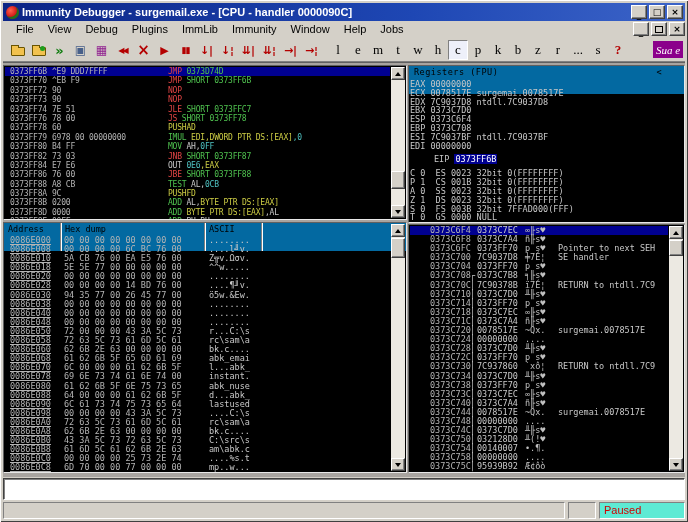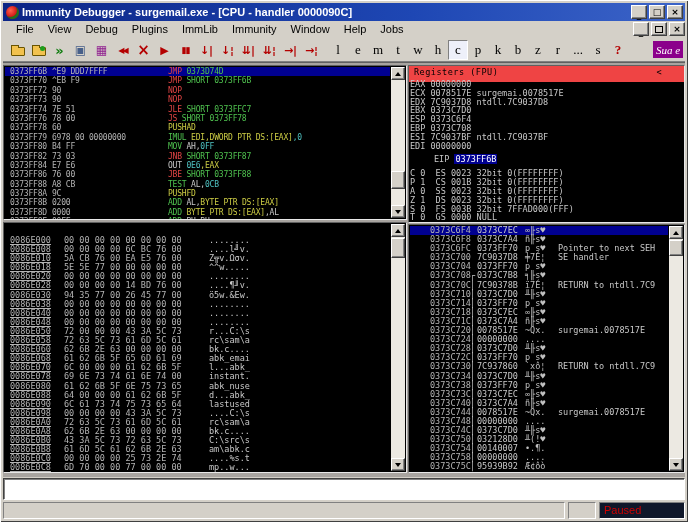--- a/index.html
+++ b/index.html
@@ -65,21 +65,21 @@
   .mono{font-family:"DejaVu Sans Mono",monospace;white-space:pre;}
   
   .drows{position:absolute;left:1px;top:1px;right:16px;bottom:0;overflow:hidden;}
   .drow{position:relative;height:9.4px;line-height:9.4px;font-size:8px;letter-spacing:-0.2px;}
   .drow.sel{background:#000090;}
   .da{position:absolute;left:5px;color:#b4b4b4;}
   .db{position:absolute;left:47px;color:#b4b4b4;}
   .di{position:absolute;left:163px;}
   .tk-r{color:#e04444;} .tk-g{color:#4fc24f;} .tk-y{color:#cccc44;} .tk-c{color:#4fc2c2;} .tk-w{color:#c8c8c8;}
   
-  .phead{position:absolute;left:0;top:0;right:0;height:16px;background:#ef4444;color:#000;
+  .phead{position:absolute;left:0;top:0;right:0;height:28px;background:#0369a1;color:#000;
          font-size:8.5px;line-height:12px;display:flex;}
   .phead-cell{padding-left:4px;border-right:1px solid #808080;box-shadow:1px 0 0 #fff;height:100%;}
   .regs-head{padding-left:5px;letter-spacing:0.5px;}
   .regs-collapse{position:absolute;right:22px;top:0;}
   
   .rbody{position:absolute;left:1px;top:14px;right:1px;bottom:0;overflow:hidden;}
   .rline{display:block;height:8.8px;line-height:8.8px;font-size:8.5px;color:#c8c8c8;}
   .eipline{margin-top:4px;height:10px;line-height:10px;padding-left:24px;}
   .eipchip{background:#000090;color:#fff;padding:0 1px;}
   .flagblock{margin-top:5px;}
@@ -109,21 +109,21 @@
   .sb-thumb{position:absolute;left:0;width:14px;background:#d4d0c8;border:1px solid;
             border-color:#fff #404040 #404040 #fff;box-shadow:inset -1px -1px 0 #808080;}
   
   .cmdline{position:absolute;left:3px;right:3px;top:478px;height:22px;background:#fff;
            border:1px solid;border-color:#404040 #fff #fff #404040;box-shadow:inset 1px 1px 0 #808080;
            font-family:"DejaVu Sans Mono",monospace;font-size:10px;padding:2px 4px;outline:none;}
   .statusbar{position:absolute;left:3px;right:3px;top:502px;height:17px;display:flex;align-items:stretch;gap:3px;}
   .seg{border:1px solid;border-color:#808080 #fff #fff #808080;background:#d4d0c8;}
   .seg-main{flex:1;}
   .seg-small{width:28px;}
-  .seg-paused{width:86px;background:#0f172a;color:#d00000;font-size:11px;line-height:15px;padding-left:4px;}
+  .seg-paused{width:86px;background:#5eead4;color:#d00000;font-size:11px;line-height:15px;padding-left:4px;}
 </style>
 </head>
 <body>
 
 <div class="win">
 
   <div class="titlebar">
     <span class="appicon"></span>
     <span class="title-text">Immunity Debugger - surgemail.exe - [CPU - handler 0000090C]</span>
     <span class="winbtns" id="win-controls">
@@ -220,20 +220,25 @@
 
     <div class="pane pane-regs">
       <div class="phead mono regs-head">
         <span>Registers (FPU)</span>
         <span class="regs-collapse">&lt;</span>
       </div>
       <div class="rbody mono" id="regs-body"><span class="rline">EAX 00000000</span><span class="rline">ECX 0078517E surgemai.0078517E</span><span class="rline">EDX 7C9037D8 ntdll.7C9037D8</span><span class="rline">EBX 0373C7D0</span><span class="rline">ESP 0373C6F4</span><span class="rline">EBP 0373C708</span><span class="rline">ESI 7C9037BF ntdll.7C9037BF</span><span class="rline">EDI 00000000</span><span class="rline eipline"><span>EIP </span><span class="eipchip">0373FF6B</span></span><span class="flagblock" style="display: block;"><span class="rline">C 0  ES 0023 32bit 0(FFFFFFFF)</span><span class="rline">P 1  CS 001B 32bit 0(FFFFFFFF)</span><span class="rline">A 0  SS 0023 32bit 0(FFFFFFFF)</span><span class="rline">Z 1  DS 0023 32bit 0(FFFFFFFF)</span><span class="rline">S 0  FS 003B 32bit 7FFAD000(FFF)</span><span class="rline">T 0  GS 0000 NULL</span></span></div>
     </div>
 
     <div class="pane pane-hex mono">
+      <div class="phead">
+        <span class="phead-cell" style="width:57px">Address</span>
+        <span class="phead-cell" style="width:144px">Hex dump</span>
+        <span class="phead-cell" style="width:57px">ASCII</span>
+      </div>
       <div class="hrows" id="hex-rows"><span class="hrow" style="display: block;"><span class="ha">0086E000</span><span class="hb">00 00 00 00 00 00 00 00</span><span class="hc">........</span></span><span class="hrow" style="display: block;"><span class="ha">0086E008</span><span class="hb">00 00 00 00 6C BC 76 00</span><span class="hc">....l╝v.</span></span><span class="hrow" style="display: block;"><span class="ha">0086E010</span><span class="hb">5A CB 76 00 EA E5 76 00</span><span class="hc">Z╦v.Ωσv.</span></span><span class="hrow" style="display: block;"><span class="ha">0086E018</span><span class="hb">5E 5E 77 00 00 00 00 00</span><span class="hc">^^w.....</span></span><span class="hrow" style="display: block;"><span class="ha">0086E020</span><span class="hb">00 00 00 00 00 00 00 00</span><span class="hc">........</span></span><span class="hrow" style="display: block;"><span class="ha">0086E028</span><span class="hb">00 00 00 00 14 BD 76 00</span><span class="hc">....¶╜v.</span></span><span class="hrow" style="display: block;"><span class="ha">0086E030</span><span class="hb">94 35 77 00 26 45 77 00</span><span class="hc">ö5w.&amp;Ew.</span></span><span class="hrow" style="display: block;"><span class="ha">0086E038</span><span class="hb">00 00 00 00 00 00 00 00</span><span class="hc">........</span></span><span class="hrow" style="display: block;"><span class="ha">0086E040</span><span class="hb">00 00 00 00 00 00 00 00</span><span class="hc">........</span></span><span class="hrow" style="display: block;"><span class="ha">0086E048</span><span class="hb">00 00 00 00 00 00 00 00</span><span class="hc">........</span></span><span class="hrow" style="display: block;"><span class="ha">0086E050</span><span class="hb">72 00 00 00 43 3A 5C 73</span><span class="hc">r...C:\s</span></span><span class="hrow" style="display: block;"><span class="ha">0086E058</span><span class="hb">72 63 5C 73 61 6D 5C 61</span><span class="hc">rc\sam\a</span></span><span class="hrow" style="display: block;"><span class="ha">0086E060</span><span class="hb">62 6B 2E 63 00 00 00 00</span><span class="hc">bk.c....</span></span><span class="hrow" style="display: block;"><span class="ha">0086E068</span><span class="hb">61 62 6B 5F 65 6D 61 69</span><span class="hc">abk_emai</span></span><span class="hrow" style="display: block;"><span class="ha">0086E070</span><span class="hb">6C 00 00 00 61 62 6B 5F</span><span class="hc">l...abk_</span></span><span class="hrow" style="display: block;"><span class="ha">0086E078</span><span class="hb">69 6E 73 74 61 6E 74 00</span><span class="hc">instant.</span></span><span class="hrow" style="display: block;"><span class="ha">0086E080</span><span class="hb">61 62 6B 5F 6E 75 73 65</span><span class="hc">abk_nuse</span></span><span class="hrow" style="display: block;"><span class="ha">0086E088</span><span class="hb">64 00 00 00 61 62 6B 5F</span><span class="hc">d...abk_</span></span><span class="hrow" style="display: block;"><span class="ha">0086E090</span><span class="hb">6C 61 73 74 75 73 65 64</span><span class="hc">lastused</span></span><span class="hrow" style="display: block;"><span class="ha">0086E098</span><span class="hb">00 00 00 00 43 3A 5C 73</span><span class="hc">....C:\s</span></span><span class="hrow" style="display: block;"><span class="ha">0086E0A0</span><span class="hb">72 63 5C 73 61 6D 5C 61</span><span class="hc">rc\sam\a</span></span><span class="hrow" style="display: block;"><span class="ha">0086E0A8</span><span class="hb">62 6B 2E 63 00 00 00 00</span><span class="hc">bk.c....</span></span><span class="hrow" style="display: block;"><span class="ha">0086E0B0</span><span class="hb">43 3A 5C 73 72 63 5C 73</span><span class="hc">C:\src\s</span></span><span class="hrow" style="display: block;"><span class="ha">0086E0B8</span><span class="hb">61 6D 5C 61 62 6B 2E 63</span><span class="hc">am\abk.c</span></span><span class="hrow" style="display: block;"><span class="ha">0086E0C0</span><span class="hb">00 00 00 00 25 73 2E 74</span><span class="hc">....%s.t</span></span><span class="hrow" style="display: block;"><span class="ha">0086E0C8</span><span class="hb">6D 70 00 00 77 00 00 00</span><span class="hc">mp..w...</span></span></div>
       <div class="sb" style="top:1px">
         <div class="sb-btn sb-up"><span class="tri-up"></span></div>
         <div class="sb-thumb" style="top:14px;height:20px"></div>
         <div class="sb-btn sb-dn"><span class="tri-dn"></span></div>
       </div>
     </div>
 
     <div class="pane pane-stack mono">
       <div class="krows" id="stack-rows"><span class="krow sel" style="display: block;"><span class="sa">0373C6F4</span><span class="sv">0373C7EC</span><span class="sc">∞╟s♥</span></span><span class="krow" style="display: block;"><span class="sa">0373C6F8</span><span class="sv">0373C7A4</span><span class="sc">ñ╟s♥</span></span><span class="krow" style="display: block;"><span class="sa">0373C6FC</span><span class="sv">0373FF70</span><span class="sc">p s♥</span><span class="scm">Pointer to next SEH</span></span><span class="krow" style="display: block;"><span class="sa">0373C700</span><span class="sv">7C9037D8</span><span class="sc">╪7É¦</span><span class="scm">SE handler</span></span><span class="krow" style="display: block;"><span class="sa">0373C704</span><span class="sv">0373FF70</span><span class="sc">p s♥</span></span><span class="krow" style="display: block;"><span class="sa">0373C708</span><span class="sbr">┌</span><span class="sv">0373C7B8</span><span class="sc">╕╟s♥</span></span><span class="krow" style="display: block;"><span class="sa">0373C70C</span><span class="sbr">│</span><span class="sv">7C90378B</span><span class="sc">ï7É¦</span><span class="scm">RETURN to ntdll.7C9</span></span><span class="krow" style="display: block;"><span class="sa">0373C710</span><span class="sbr">│</span><span class="sv">0373C7D0</span><span class="sc">╨╟s♥</span></span><span class="krow" style="display: block;"><span class="sa">0373C714</span><span class="sbr">│</span><span class="sv">0373FF70</span><span class="sc">p s♥</span></span><span class="krow" style="display: block;"><span class="sa">0373C718</span><span class="sbr">│</span><span class="sv">0373C7EC</span><span class="sc">∞╟s♥</span></span><span class="krow" style="display: block;"><span class="sa">0373C71C</span><span class="sbr">│</span><span class="sv">0373C7A4</span><span class="sc">ñ╟s♥</span></span><span class="krow" style="display: block;"><span class="sa">0373C720</span><span class="sbr">│</span><span class="sv">0078517E</span><span class="sc">~Qx.</span><span class="scm">surgemai.0078517E</span></span><span class="krow" style="display: block;"><span class="sa">0373C724</span><span class="sbr">│</span><span class="sv">00000000</span><span class="sc">....</span></span><span class="krow" style="display: block;"><span class="sa">0373C728</span><span class="sbr">│</span><span class="sv">0373C7D0</span><span class="sc">╨╟s♥</span></span><span class="krow" style="display: block;"><span class="sa">0373C72C</span><span class="sbr">│</span><span class="sv">0373FF70</span><span class="sc">p s♥</span></span><span class="krow" style="display: block;"><span class="sa">0373C730</span><span class="sbr">│</span><span class="sv">7C937860</span><span class="sc">`xô¦</span><span class="scm">RETURN to ntdll.7C9</span></span><span class="krow" style="display: block;"><span class="sa">0373C734</span><span class="sbr">│</span><span class="sv">0373C7D0</span><span class="sc">╨╟s♥</span></span><span class="krow" style="display: block;"><span class="sa">0373C738</span><span class="sbr">│</span><span class="sv">0373FF70</span><span class="sc">p s♥</span></span><span class="krow" style="display: block;"><span class="sa">0373C73C</span><span class="sbr">│</span><span class="sv">0373C7EC</span><span class="sc">∞╟s♥</span></span><span class="krow" style="display: block;"><span class="sa">0373C740</span><span class="sbr">│</span><span class="sv">0373C7A4</span><span class="sc">ñ╟s♥</span></span><span class="krow" style="display: block;"><span class="sa">0373C744</span><span class="sbr">│</span><span class="sv">0078517E</span><span class="sc">~Qx.</span><span class="scm">surgemai.0078517E</span></span><span class="krow" style="display: block;"><span class="sa">0373C748</span><span class="sbr">│</span><span class="sv">00000000</span><span class="sc">....</span></span><span class="krow" style="display: block;"><span class="sa">0373C74C</span><span class="sbr">│</span><span class="sv">0373C7D0</span><span class="sc">╨╟s♥</span></span><span class="krow" style="display: block;"><span class="sa">0373C750</span><span class="sbr">│</span><span class="sv">032128D0</span><span class="sc">╨(!♥</span></span><span class="krow" style="display: block;"><span class="sa">0373C754</span><span class="sbr">│</span><span class="sv">00140007</span><span class="sc">•.¶.</span></span><span class="krow" style="display: block;"><span class="sa">0373C758</span><span class="sbr">│</span><span class="sv">00000000</span><span class="sc">....</span></span><span class="krow" style="display: block;"><span class="sa">0373C75C</span><span class="sbr">│</span><span class="sv">95939B92</span><span class="sc">Æ¢ôò</span></span></div>

